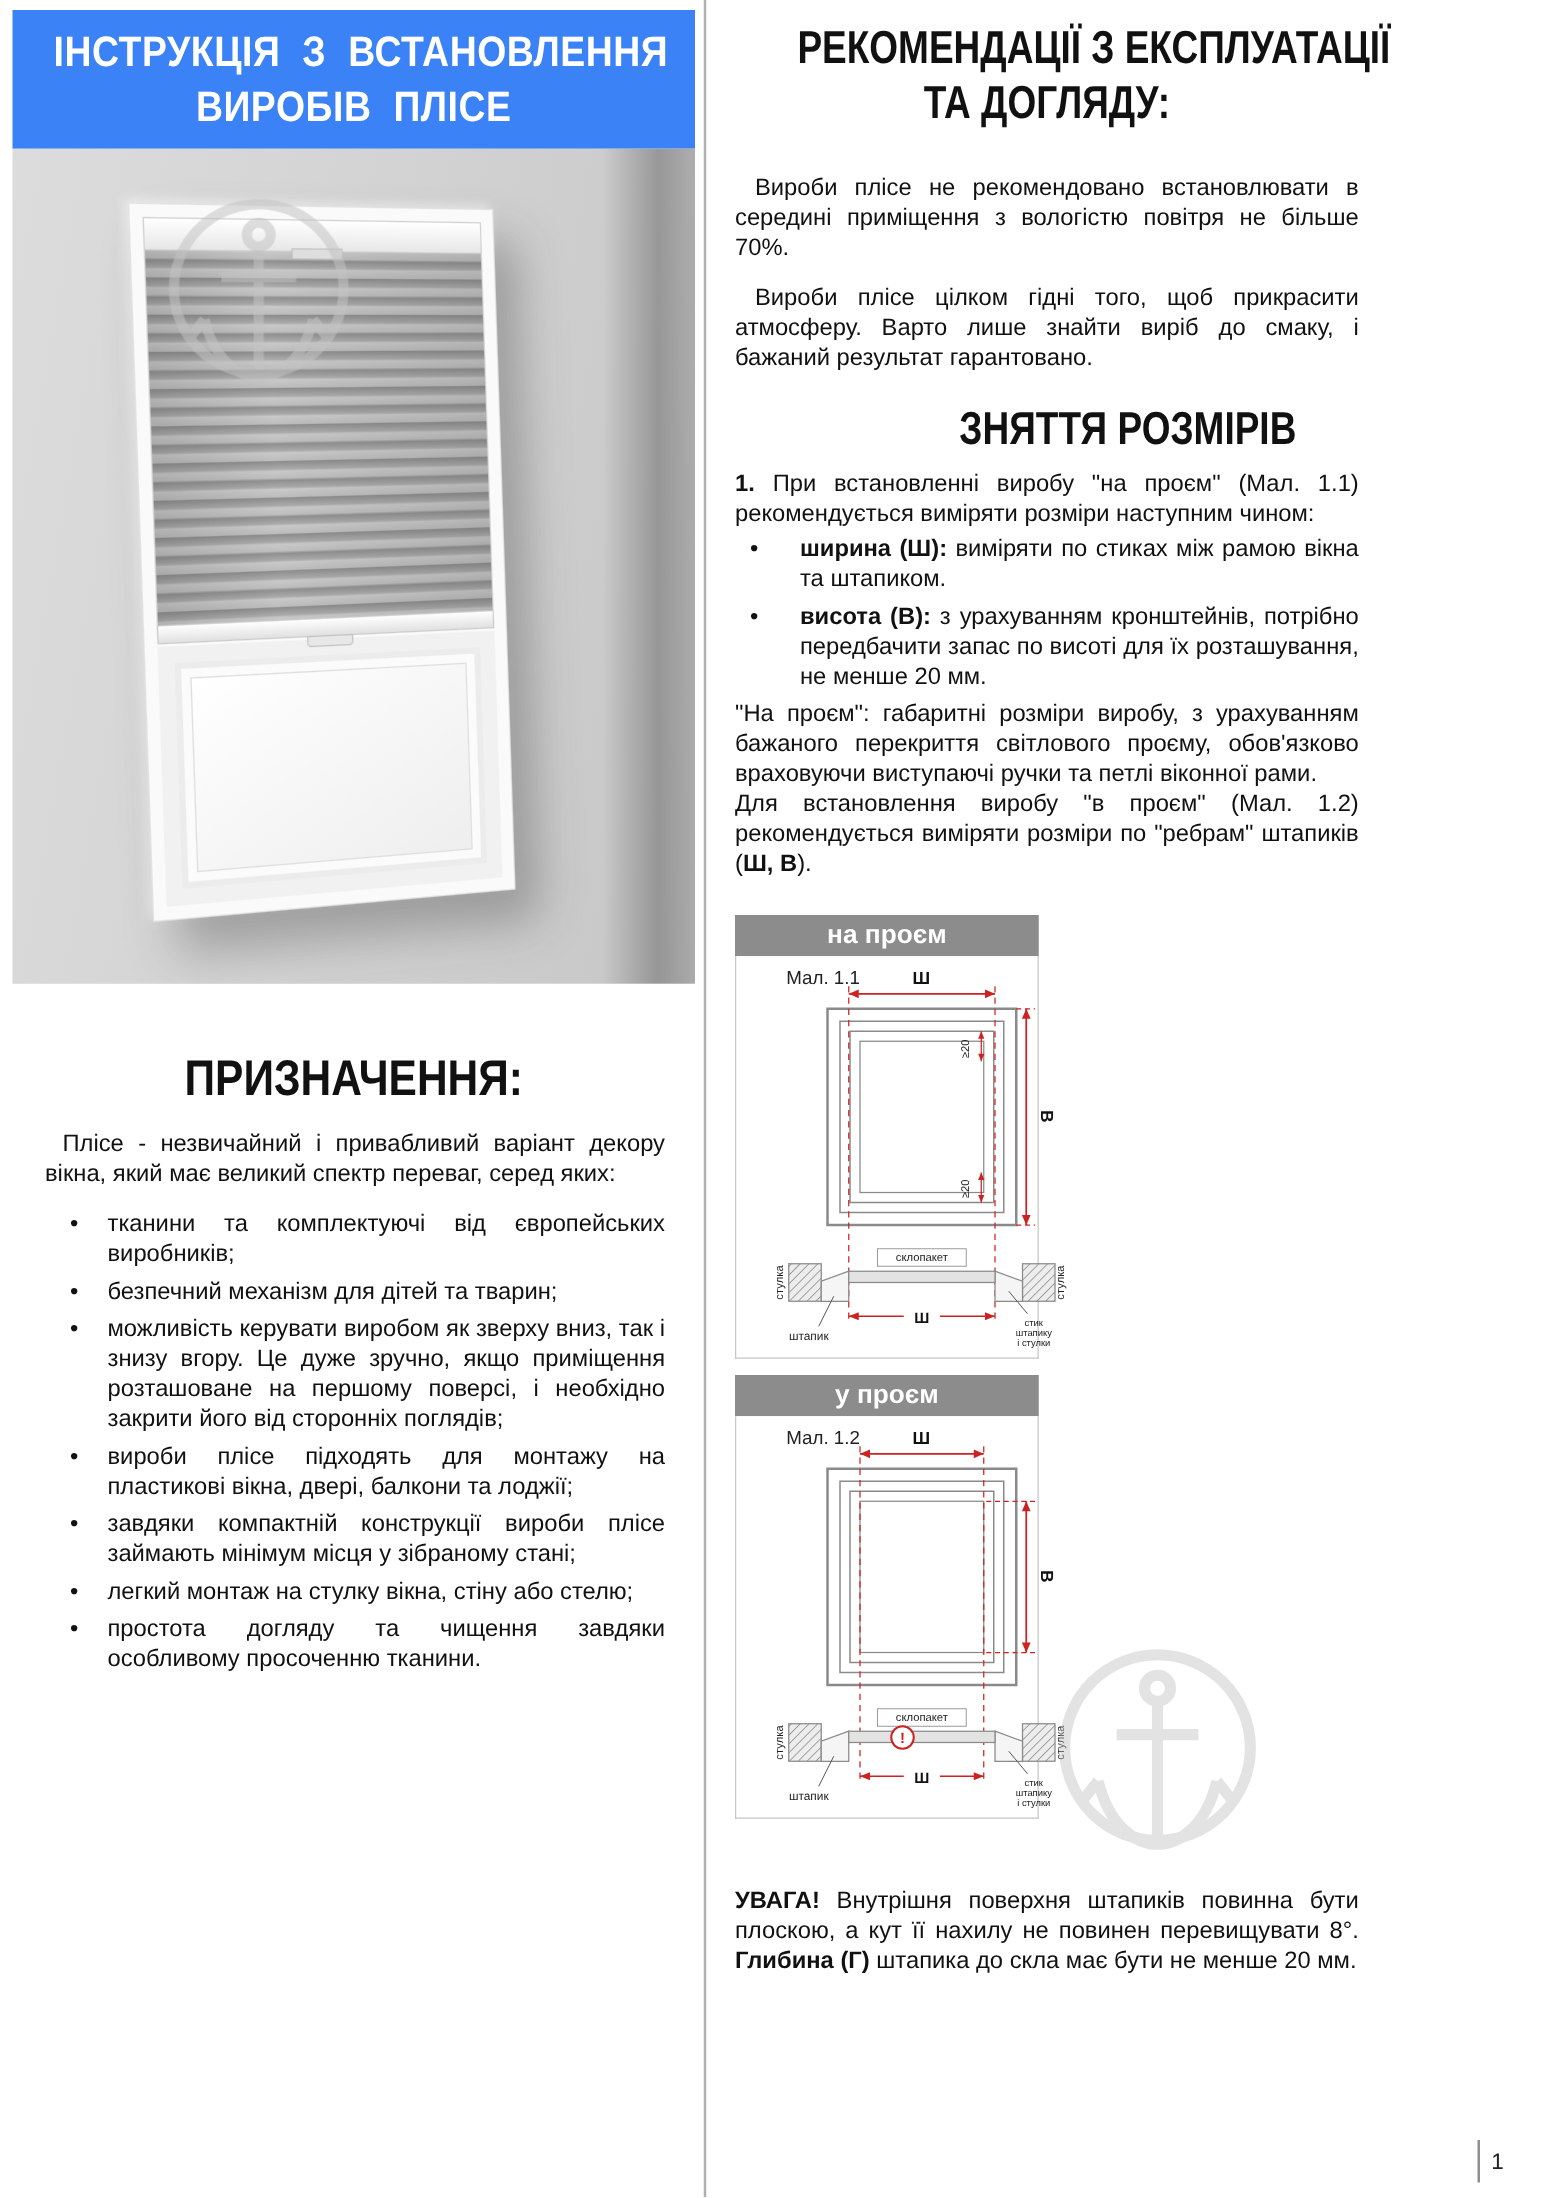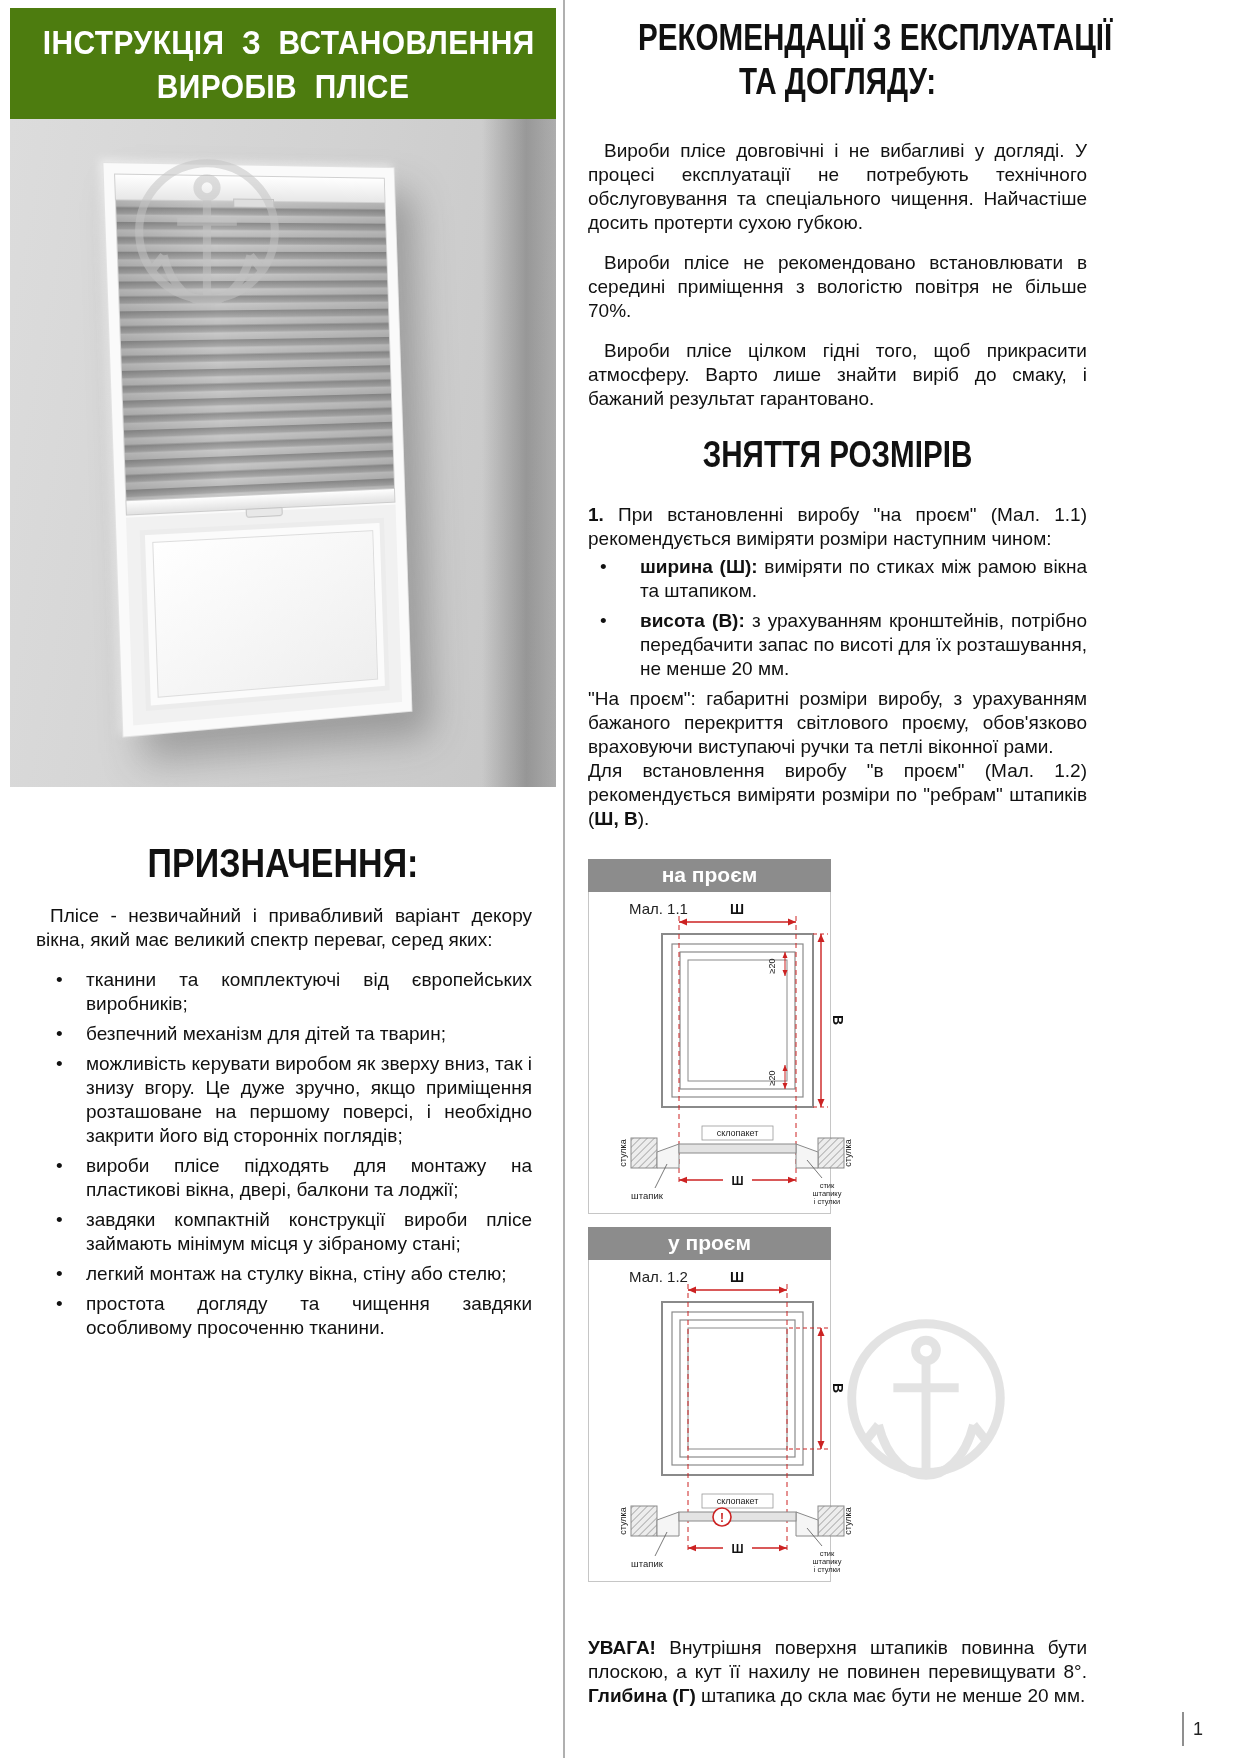--- a/index.html
+++ b/index.html
@@ -4,21 +4,21 @@
 <style>
   * { margin:0; padding:0; box-sizing:border-box; }
   html,body { background:#ffffff; }
   body { font-family:"Liberation Sans", sans-serif; color:#111; }
   .page { position:relative; width:1245px; height:1758px; background:#fff; overflow:hidden; }
 
   .col-divider { position:absolute; left:563px; top:0; width:2px; height:1758px; background:#b0b0b0; }
 
   
   .col-left { position:absolute; left:10px; top:8px; width:546px; }
-  .left-header { background:#4d7c0f; color:#fff; text-align:center; padding:13px 0 11px; }
+  .left-header { background:#3b82f6; color:#fff; text-align:center; padding:13px 0 11px; }
   .left-header .hline { font-size:34px; font-weight:700; line-height:1.28; transform:scaleX(0.88); transform-origin:50% 50%; word-spacing:10px; letter-spacing:0.5px; white-space:nowrap; }
 
   .photo { position:relative; width:546px; height:668px; overflow:hidden;
            background:linear-gradient(100deg,#dcdcdc 0%, #d2d2d2 50%, #c6c6c6 100%); }
   .photo .corner { position:absolute; right:0; top:0; width:74px; height:100%;
            background:linear-gradient(90deg, rgba(90,90,90,0) 0%, rgba(90,90,90,0.45) 60%, rgba(120,120,120,0.35) 100%); }
   .window { position:absolute; left:102px; top:46px; width:300px; height:560px;
            transform:perspective(1300px) rotateY(14deg) rotate(-2deg);
            background:#fafafa; border:1px solid #e2e2e2; padding:10px;
            box-shadow:20px 26px 36px rgba(60,60,60,0.35), -3px -3px 8px rgba(255,255,255,0.5);
@@ -44,21 +44,21 @@
   .purpose-intro { margin:0 24px 16px 26px; text-indent:14px; }
   .purpose-list { list-style:none; margin:0 24px 0 26px; }
   .purpose-list li { position:relative; padding-left:50px; margin-bottom:6px; }
   .purpose-list li::before { content:"•"; position:absolute; left:20px; top:0; }
 
   
   .col-right { position:absolute; left:588px; top:0; width:499px; z-index:1; }
   .care-title { text-align:center; margin:16px 0 34px; }
   .care-title .hline, .measure-title .hline { font-size:37px; font-weight:700; line-height:1.2; transform:scaleX(0.8); transform-origin:50% 50%; white-space:nowrap; }
   .rp { margin-bottom:16px; text-indent:16px; }
-  .measure-title { text-align:center; margin:22px 0 26px; }
+  .measure-title { text-align:right; margin:22px 0 11px; }
   .measure-intro { margin-bottom:4px; }
   .measure-list { list-style:none; margin:4px 0 6px; }
   .measure-list li { position:relative; padding-left:52px; margin-bottom:6px; }
   .measure-list li::before { content:"•"; position:absolute; left:12px; top:0; }
   .flush { margin-bottom:0; }
 
   .diagrams { display:flex; gap:13px; margin-top:28px; position:relative; z-index:1;flex-direction:column; }
   .panel { width:243px; }
   .panel-header { background:#8c8c8c; color:#fff; text-align:center; font-size:21px; font-weight:700; padding:4px 0 5px; }
   .panel-body { border:1px solid #c6c6c6; border-top:none; background:#fff; height:322px;padding-left:28px; }
@@ -130,21 +130,20 @@
     </ul>
   </div>
 
   <div class="col-right">
 
     <div class="care-title">
       <div class="hline">РЕКОМЕНДАЦІЇ З ЕКСПЛУАТАЦІЇ</div>
       <div class="hline">ТА ДОГЛЯДУ:</div>
     </div>
 
-    <p class="body-txt rp">Вироби плісе довговічні і не вибагливі у догляді. У процесі експлуатації не потребують технічного обслуговування та спеціального чищення. Найчастіше досить протерти сухою губкою.</p>
     <p class="body-txt rp">Вироби плісе не рекомендовано встановлювати в середині приміщення з вологістю повітря не більше 70%.</p>
     <p class="body-txt rp">Вироби плісе цілком гідні того, щоб прикрасити атмосферу. Варто лише знайти виріб до смаку, і бажаний результат гарантовано.</p>
 
     <div class="measure-title">
       <div class="hline">ЗНЯТТЯ РОЗМІРІВ</div>
     </div>
 
     <p class="body-txt measure-intro"><span class="b">1.</span><span> При встановленні виробу "на проєм" (Мал. 1.1) рекомендується виміряти розміри наступним чином:</span></p>
 
     <ul class="measure-list body-txt">

